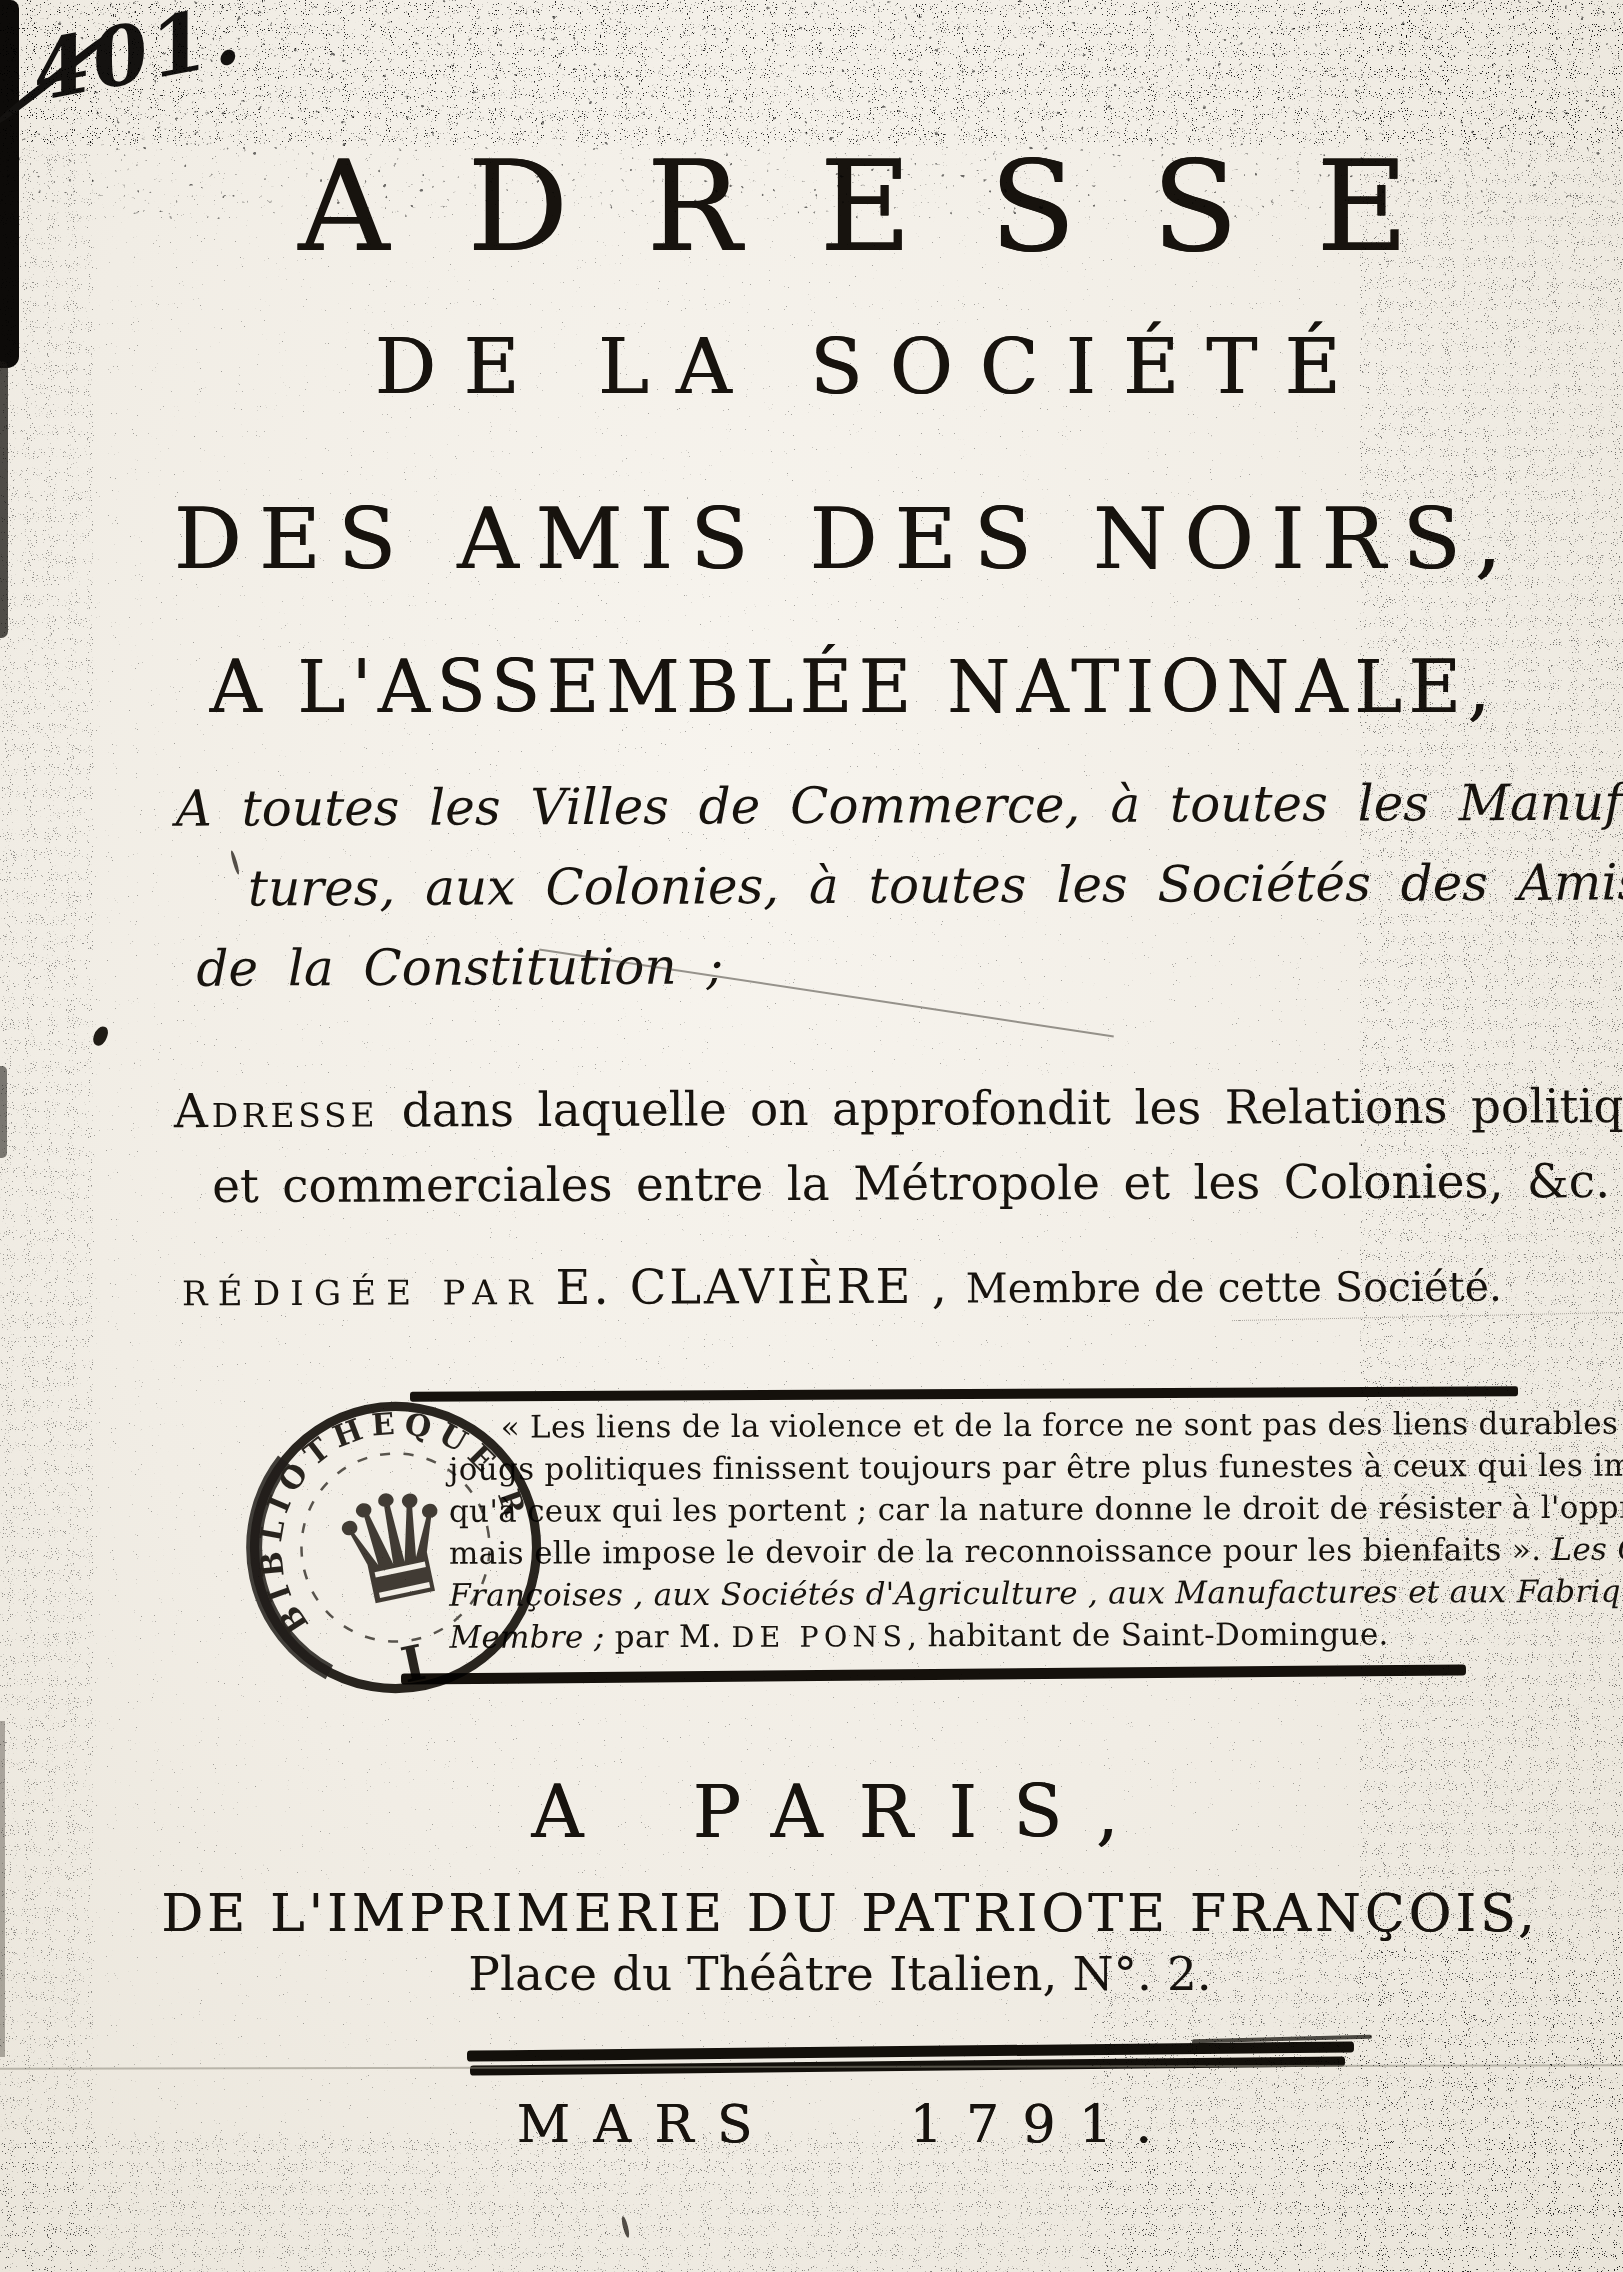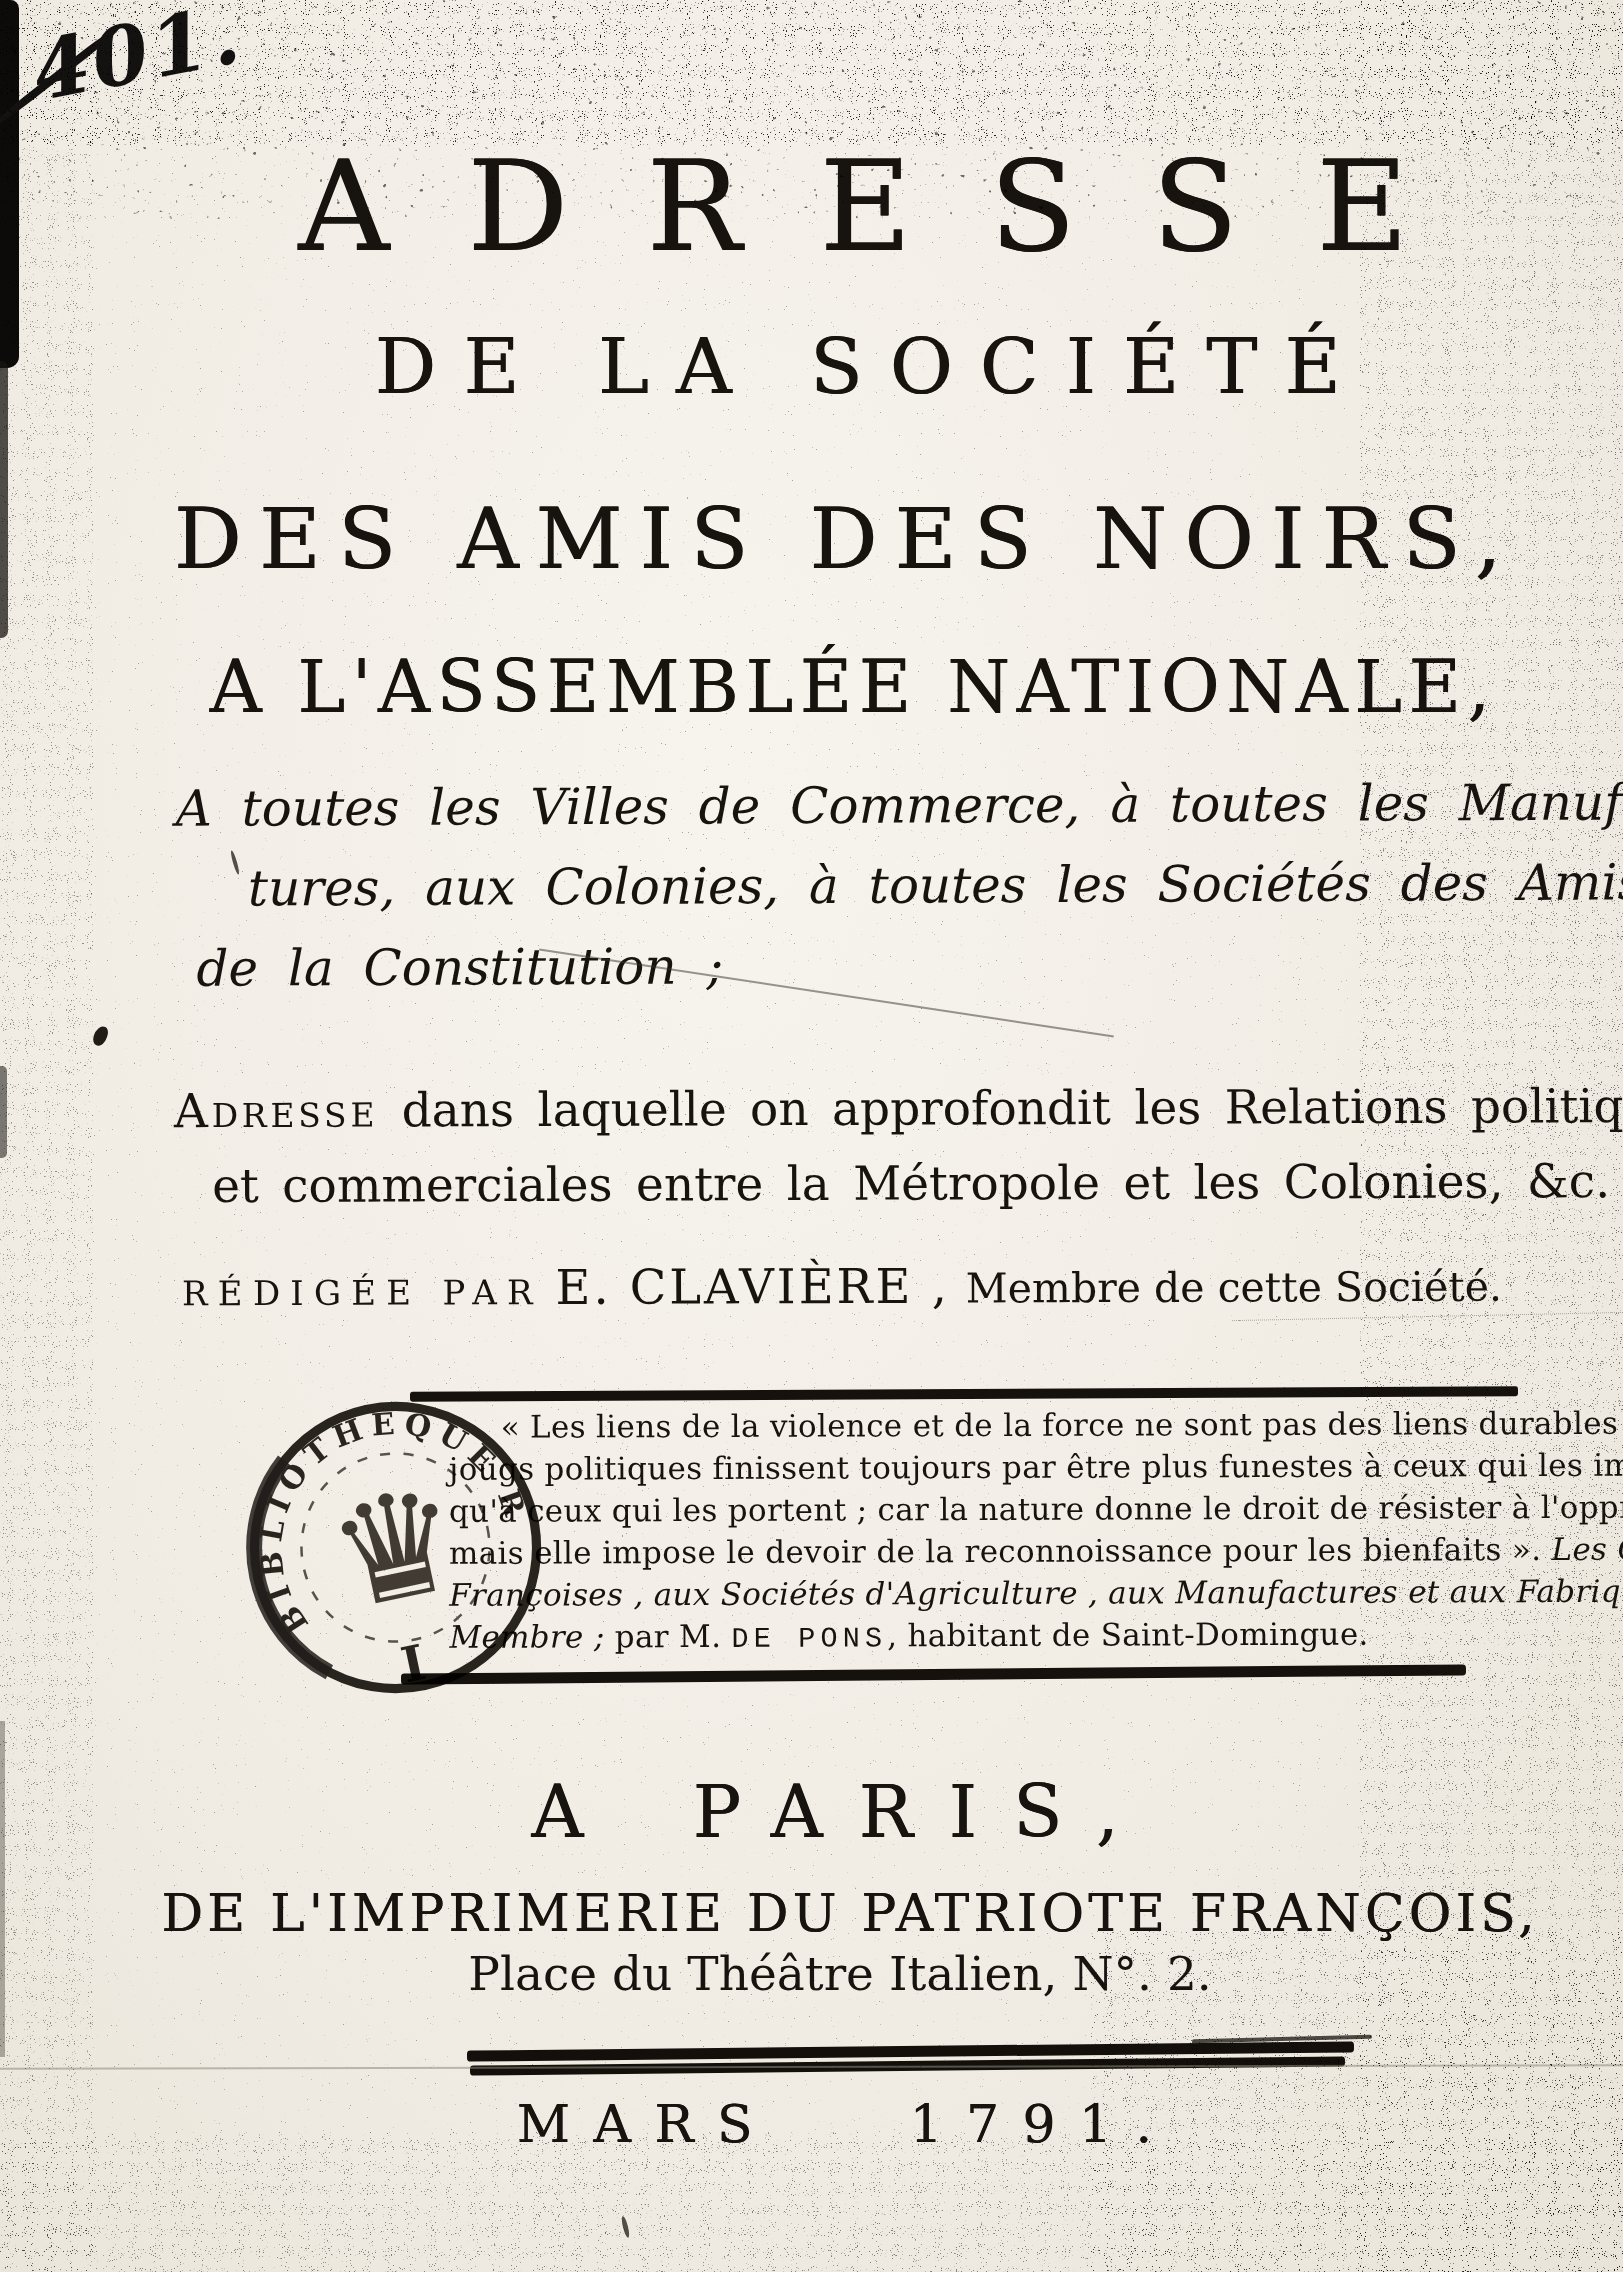--- a/index.html
+++ b/index.html
@@ -53,21 +53,21 @@
 
   
   .rule-top{left:410px;top:1389px;width:1108px;height:10px;background:#15110c;
     transform:rotate(-.28deg);border-radius:2.5px;}
   .rule-bottom{left:401px;top:1669px;width:1065px;height:11px;background:#15110c;
     transform:rotate(-.5deg);border-radius:3.4px;}
   .epigraph{left:449px;top:1404px;width:1066px;font-size:31px;line-height:42px;
     white-space:nowrap;letter-spacing:.01em;transform:rotate(-.2deg);}
   .ep1{text-indent:52px;}
   .it{font-style:italic;}
-  .sc{font-size:.92em;letter-spacing:.18em;font-family:Liberation Mono, monospace;}
+  .sc{font-size:.92em;letter-spacing:.18em;}
 
   .stamp{left:236px;top:1388px;mix-blend-mode:multiply;opacity:.92;
     transform:rotate(-12deg);}
 
   
   .city{top:1770px;font-size:72px;letter-spacing:.5em;word-spacing:.2em;
     transform:translateX(31px);text-shadow:0.5px 0 0 currentColor;}
   .printer{top:1883px;font-size:52px;letter-spacing:.08em;transform:translateX(38px);
     text-shadow:0.4px 0 0 currentColor;}
   .address{top:1946px;font-size:47px;transform:translateX(28px);}

